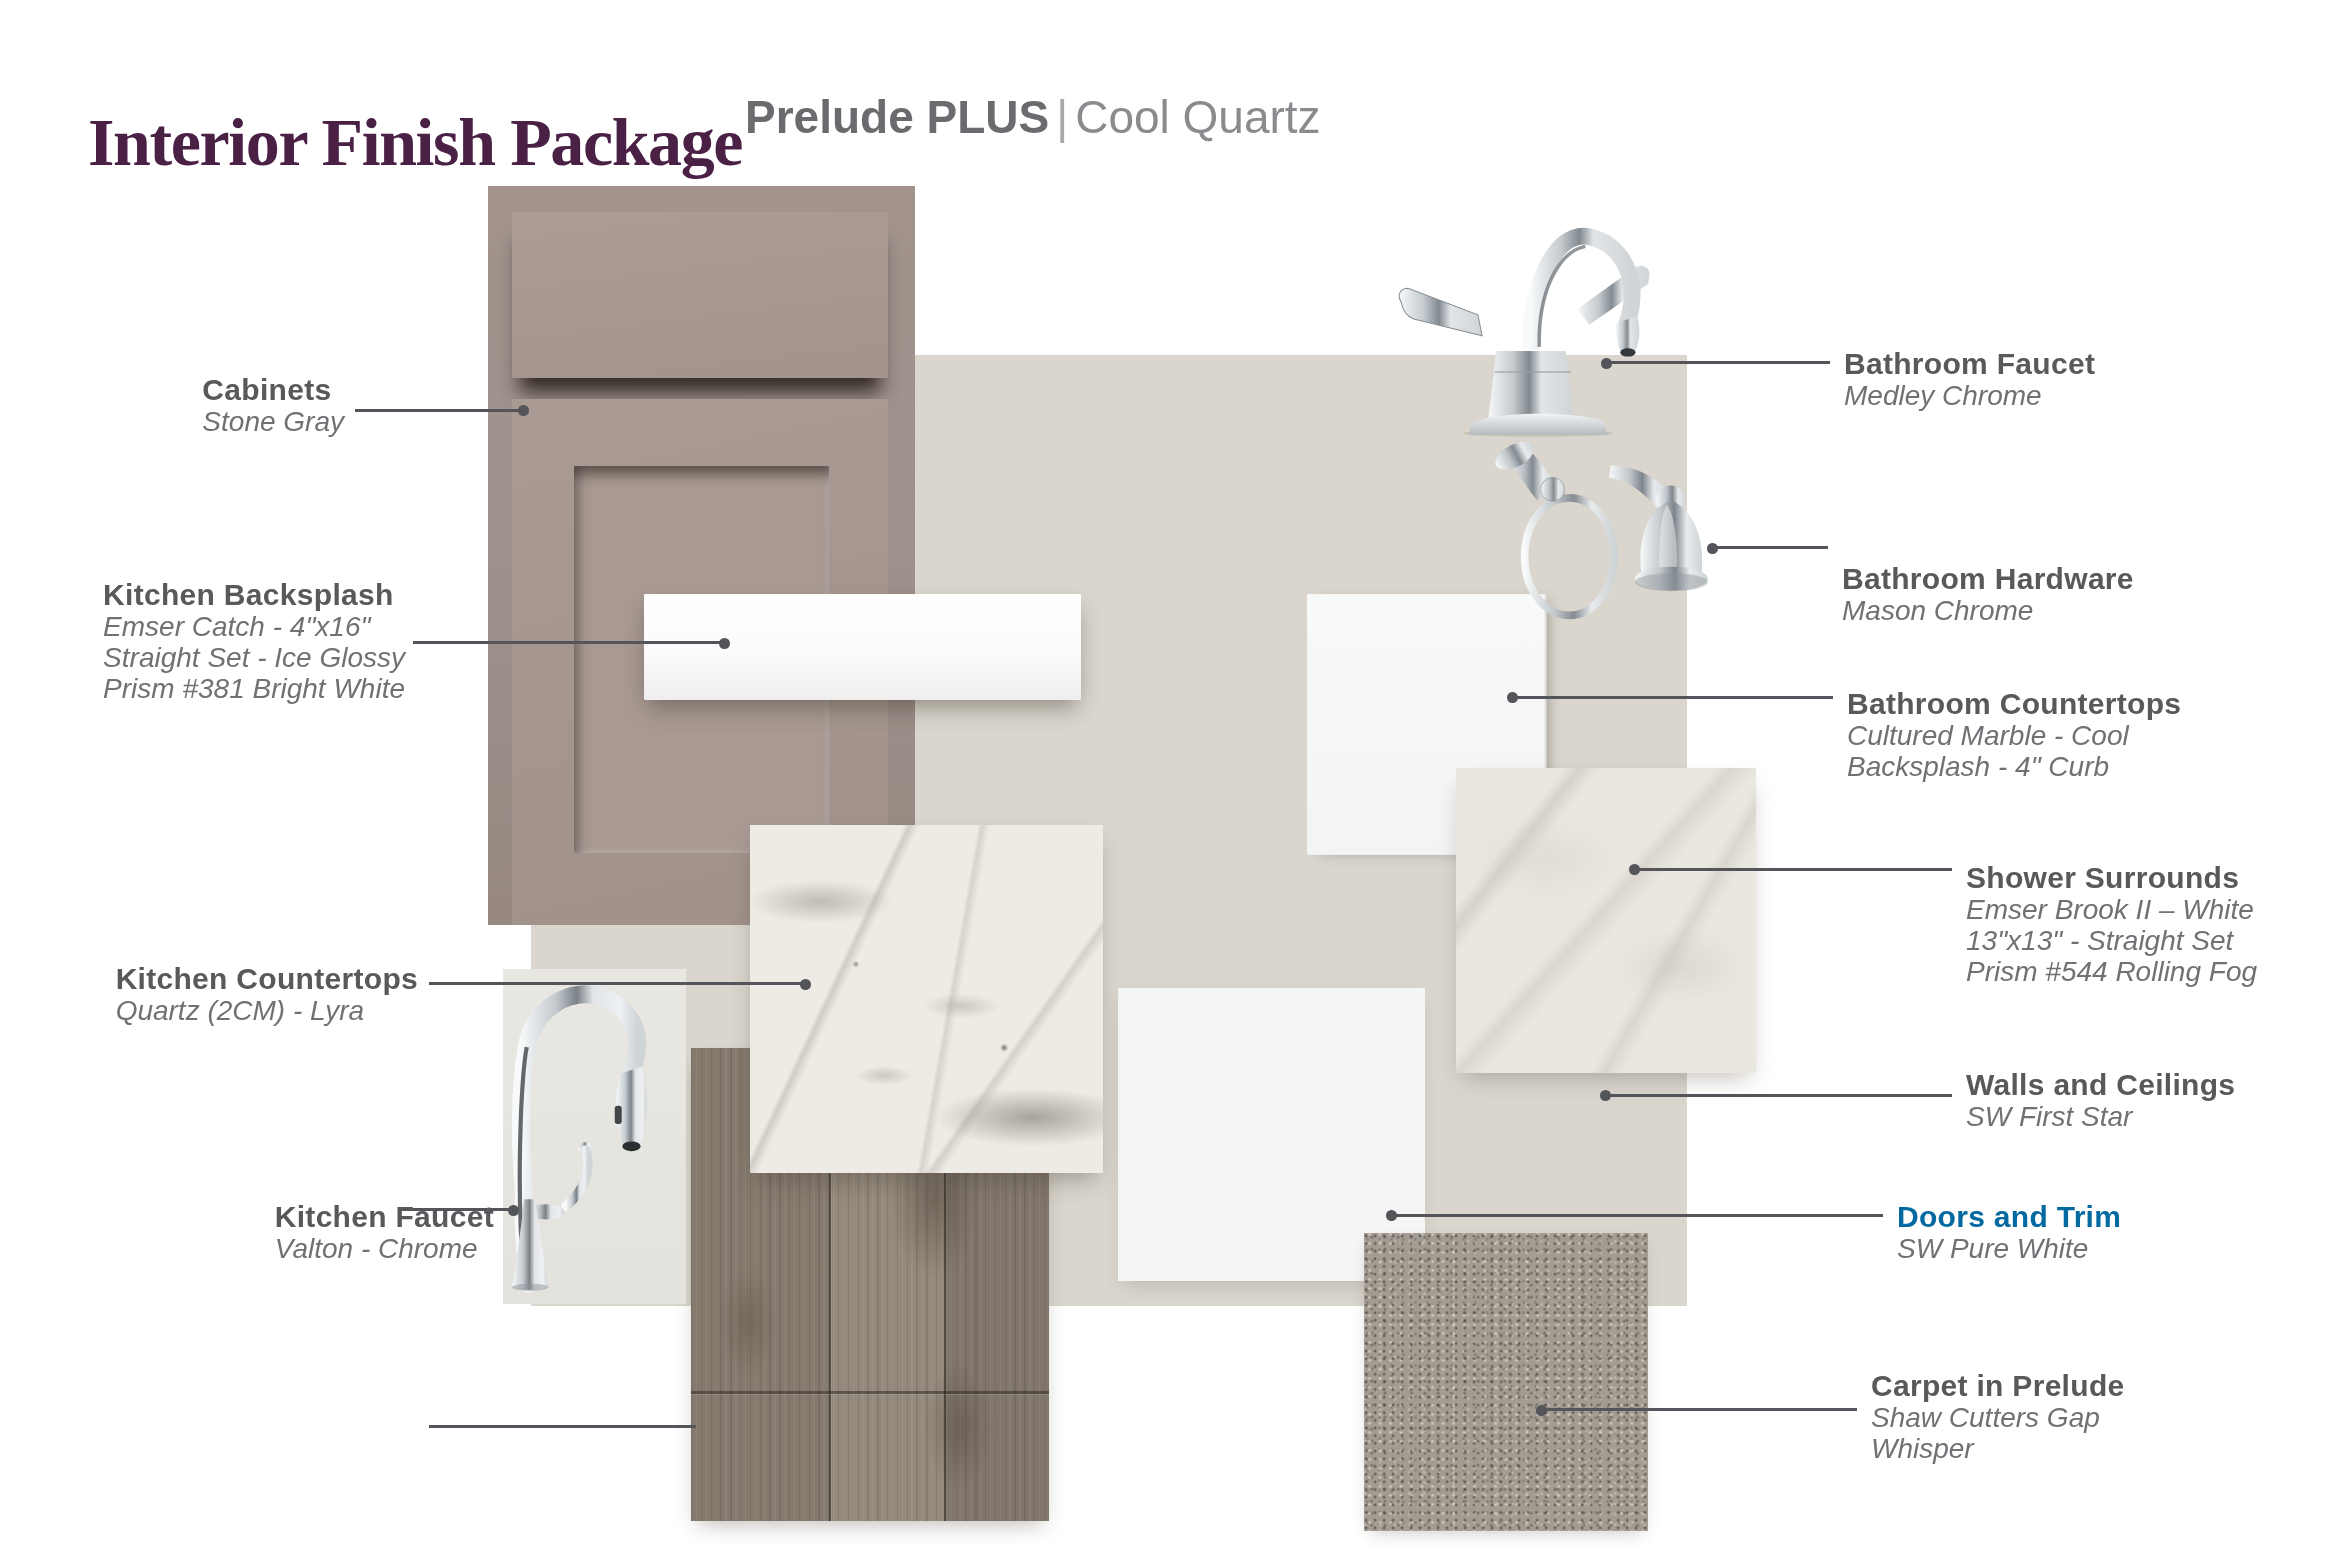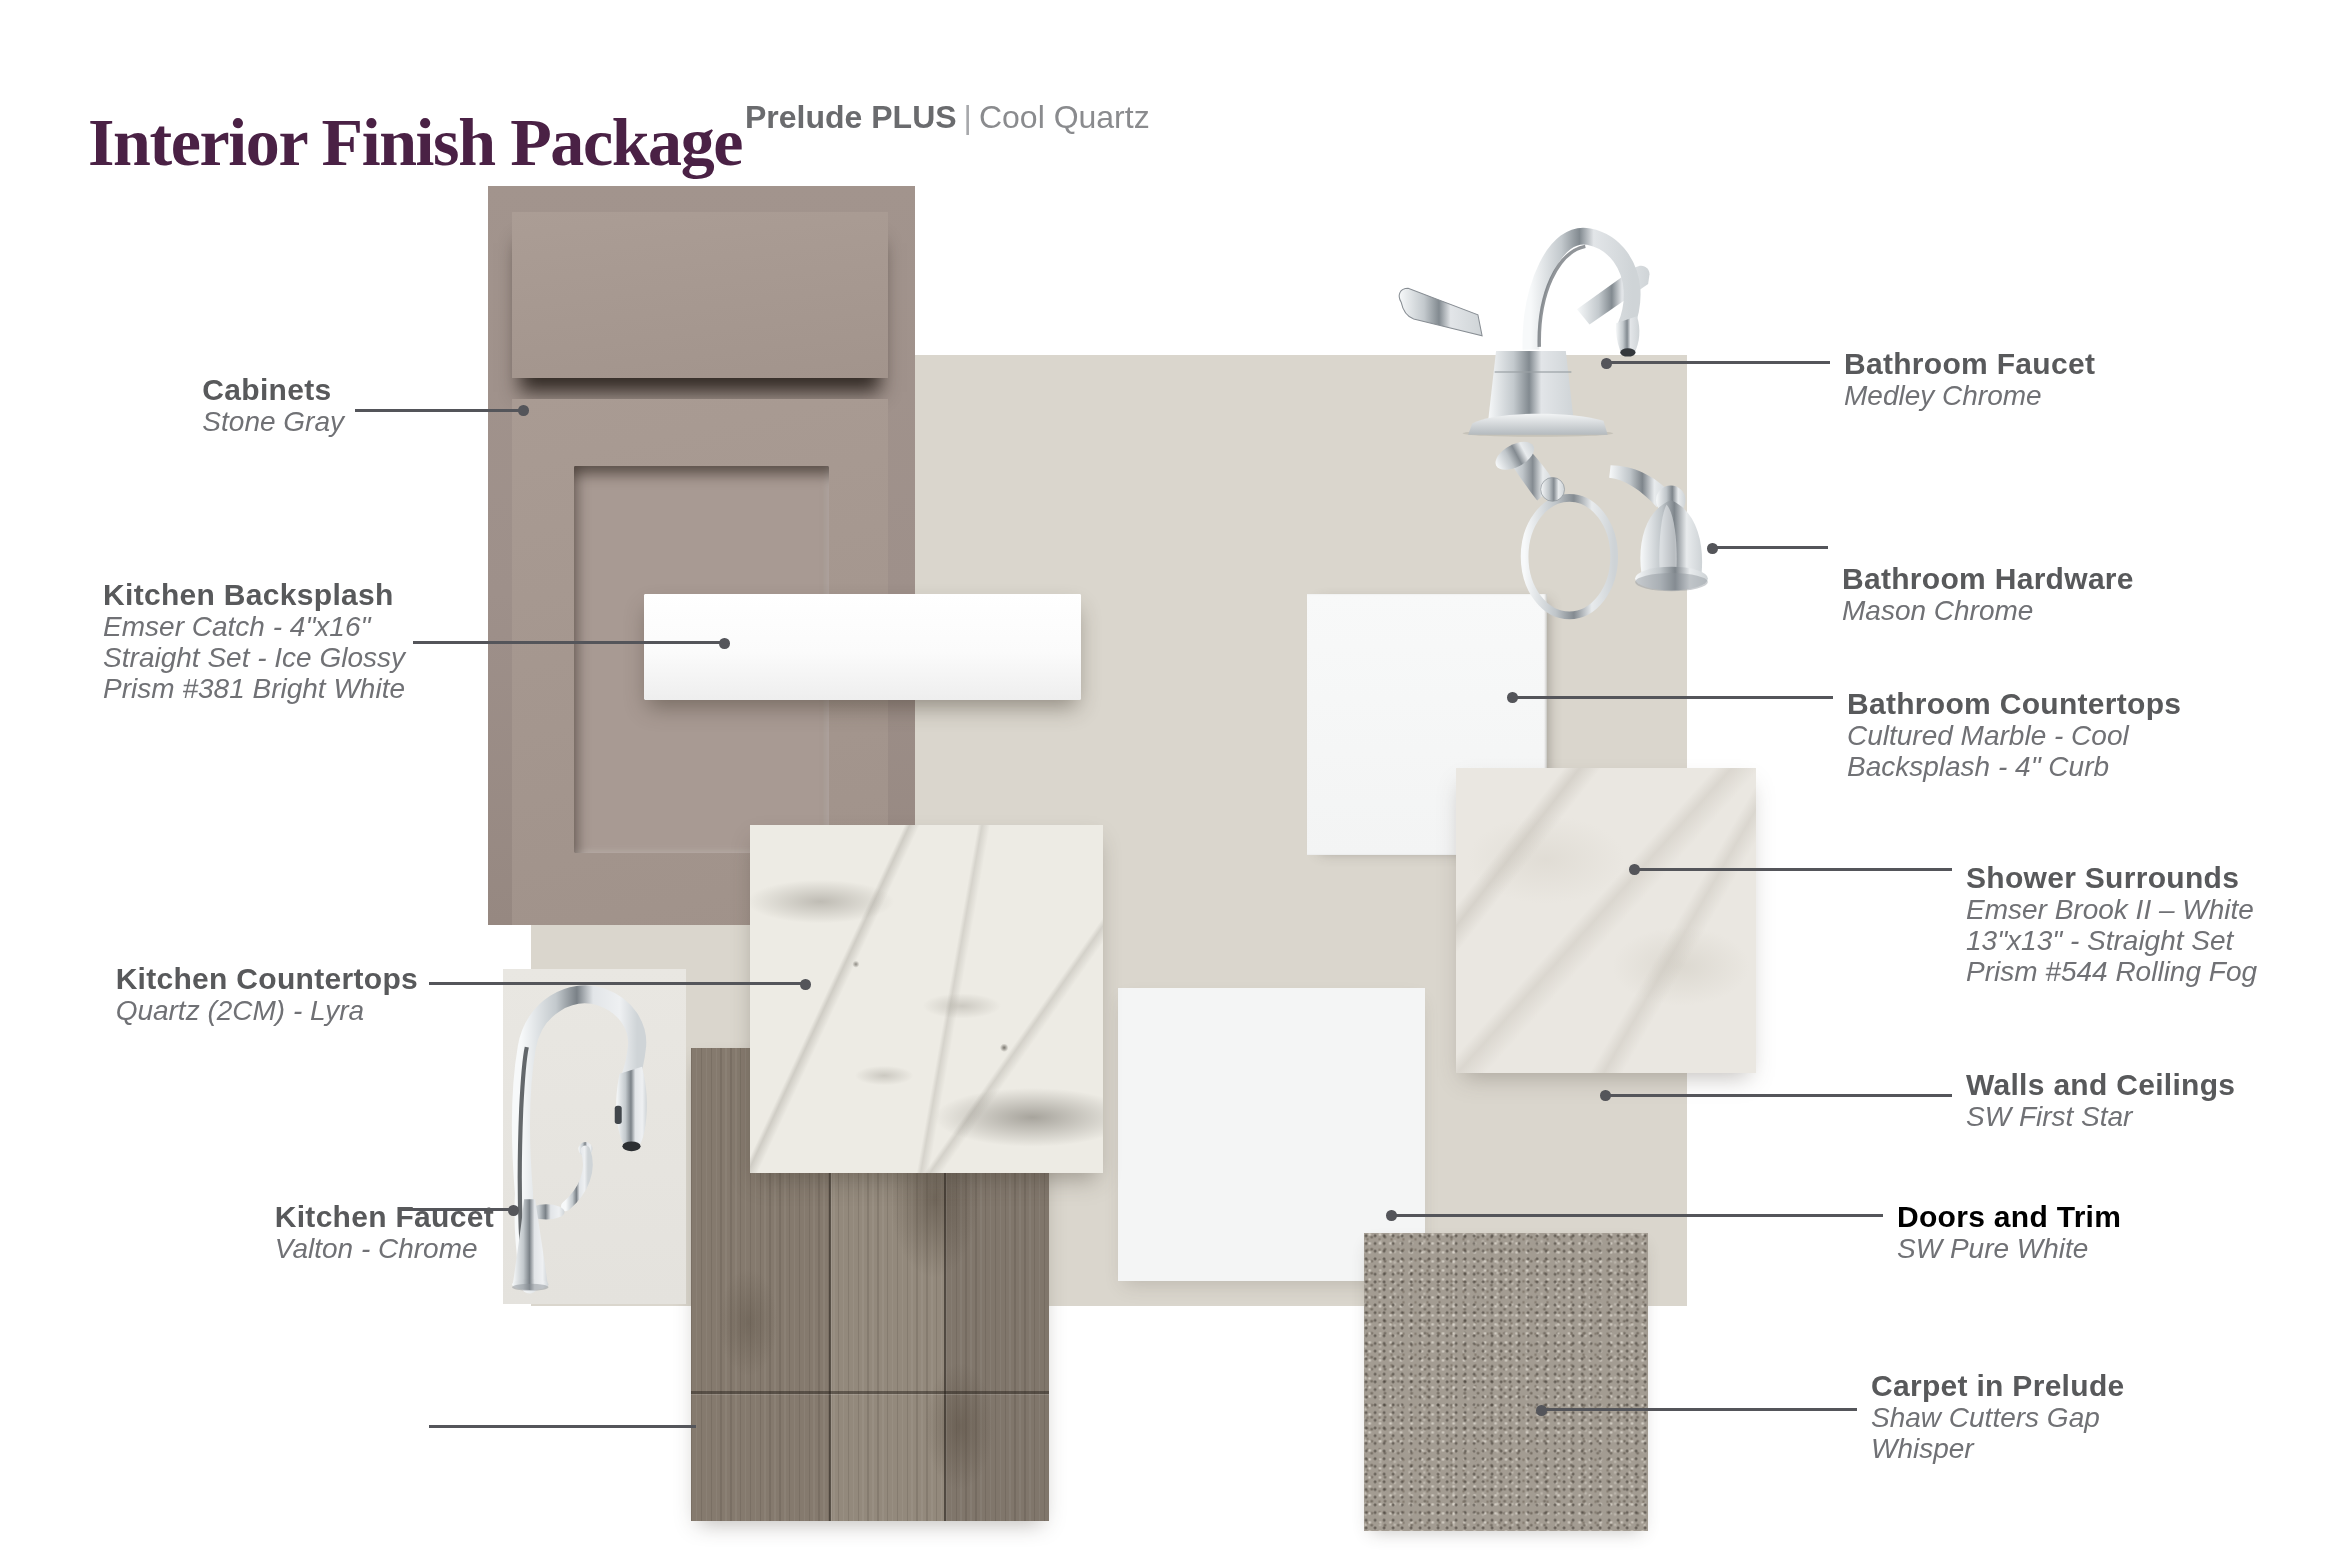--- a/index.html
+++ b/index.html
@@ -2,21 +2,21 @@
 <html style="--plum: #4a2145; --title_gray: #6a6b6e; --label: #58595b; --sub: #707175; --leader: #54555a; --board: #dad6cd; --cabinet: #a5978f; --quartz: #edebe4; --shower: #eae7e1; --lvp: #8a7f74; --carpet: #a39c92; --chrome: #aeb4b9;font-size:11.2px"><head>
 <meta charset="utf-8">
 <style>
   html,body{margin:0;padding:0;background:#fff;}
   #canvas{position:relative;width:2342px;height:1565px;background:#fff;overflow:hidden;
           font-family:"Liberation Sans",sans-serif;}
 
   
   #main-title{position:absolute;left:88px;top:75px;font-family:"Liberation Serif","DejaVu Serif",serif;
               font-weight:bold;font-size:68px;line-height:70px;color:var(--plum);letter-spacing:-1.4px;white-space:nowrap;margin-top:32px;}
-  #sub-title{position:absolute;left:745px;top:93px;font-size:32px;line-height:49px;white-space:nowrap;}
+  #sub-title{position:absolute;left:745px;top:93px;font-size:46px;line-height:49px;white-space:nowrap;}
   #pkg-name{font-weight:bold;color:var(--title_gray);}
   #pkg-divider{color:#a7a8ab;font-weight:normal;padding:0 7px;}
   #variant-name{color:#8a8b8e;}
 
   
   .abs{position:absolute;}
   #board{left:531px;top:355px;width:1156px;height:951px;background:var(--board);z-index:1;}
 
   #cabinet{left:488px;top:186px;width:427px;height:739px;z-index:2;
            background:linear-gradient(180deg,#a2948d 0%,#9e908a 55%,#968881 100%);}
@@ -97,21 +97,21 @@
   #bath-faucet-wrap{left:1390px;top:203px;width:293px;height:234px;}
   #towel-ring-wrap{left:1484px;top:439px;width:168px;height:189px;}
   #robe-hook-wrap{left:1605px;top:447px;width:133px;height:161px;}
   #kitchen-faucet-wrap{left:503px;top:969px;width:183px;height:335px;z-index:6;}
 
   
   .lab{position:absolute;z-index:10;white-space:nowrap;}
   .lab .t{font-weight:bold;font-size:30px;line-height:32px;color:var(--label);letter-spacing:0.3px;}
   .lab .s{font-style:italic;font-size:28px;line-height:31px;color:var(--sub);}
   .lab.ra{text-align:left;}
-  .lab.dark .t{color:#000000;}
+  .lab.dark .t{color:#0369a1;}
   .line{position:absolute;height:2.8px;background:var(--leader);z-index:9;}
   .dot{position:absolute;width:10.5px;height:10.5px;border-radius:50%;background:var(--leader);z-index:9;}
 
   #lab-cabinets{right:1998px;top:374px;}
   #lab-backsplash{right:1937px;top:579px;}
   #lab-countertops{right:1924px;top:963px;}
   #lab-kfaucet{right:1848px;top:1201px;}
   #lab-lvp{right:1924px;top:1414px;}
   #lab-bfaucet{left:1844px;top:348px;}
   #lab-hardware{left:1842px;top:529px;margin-top:34px;}

